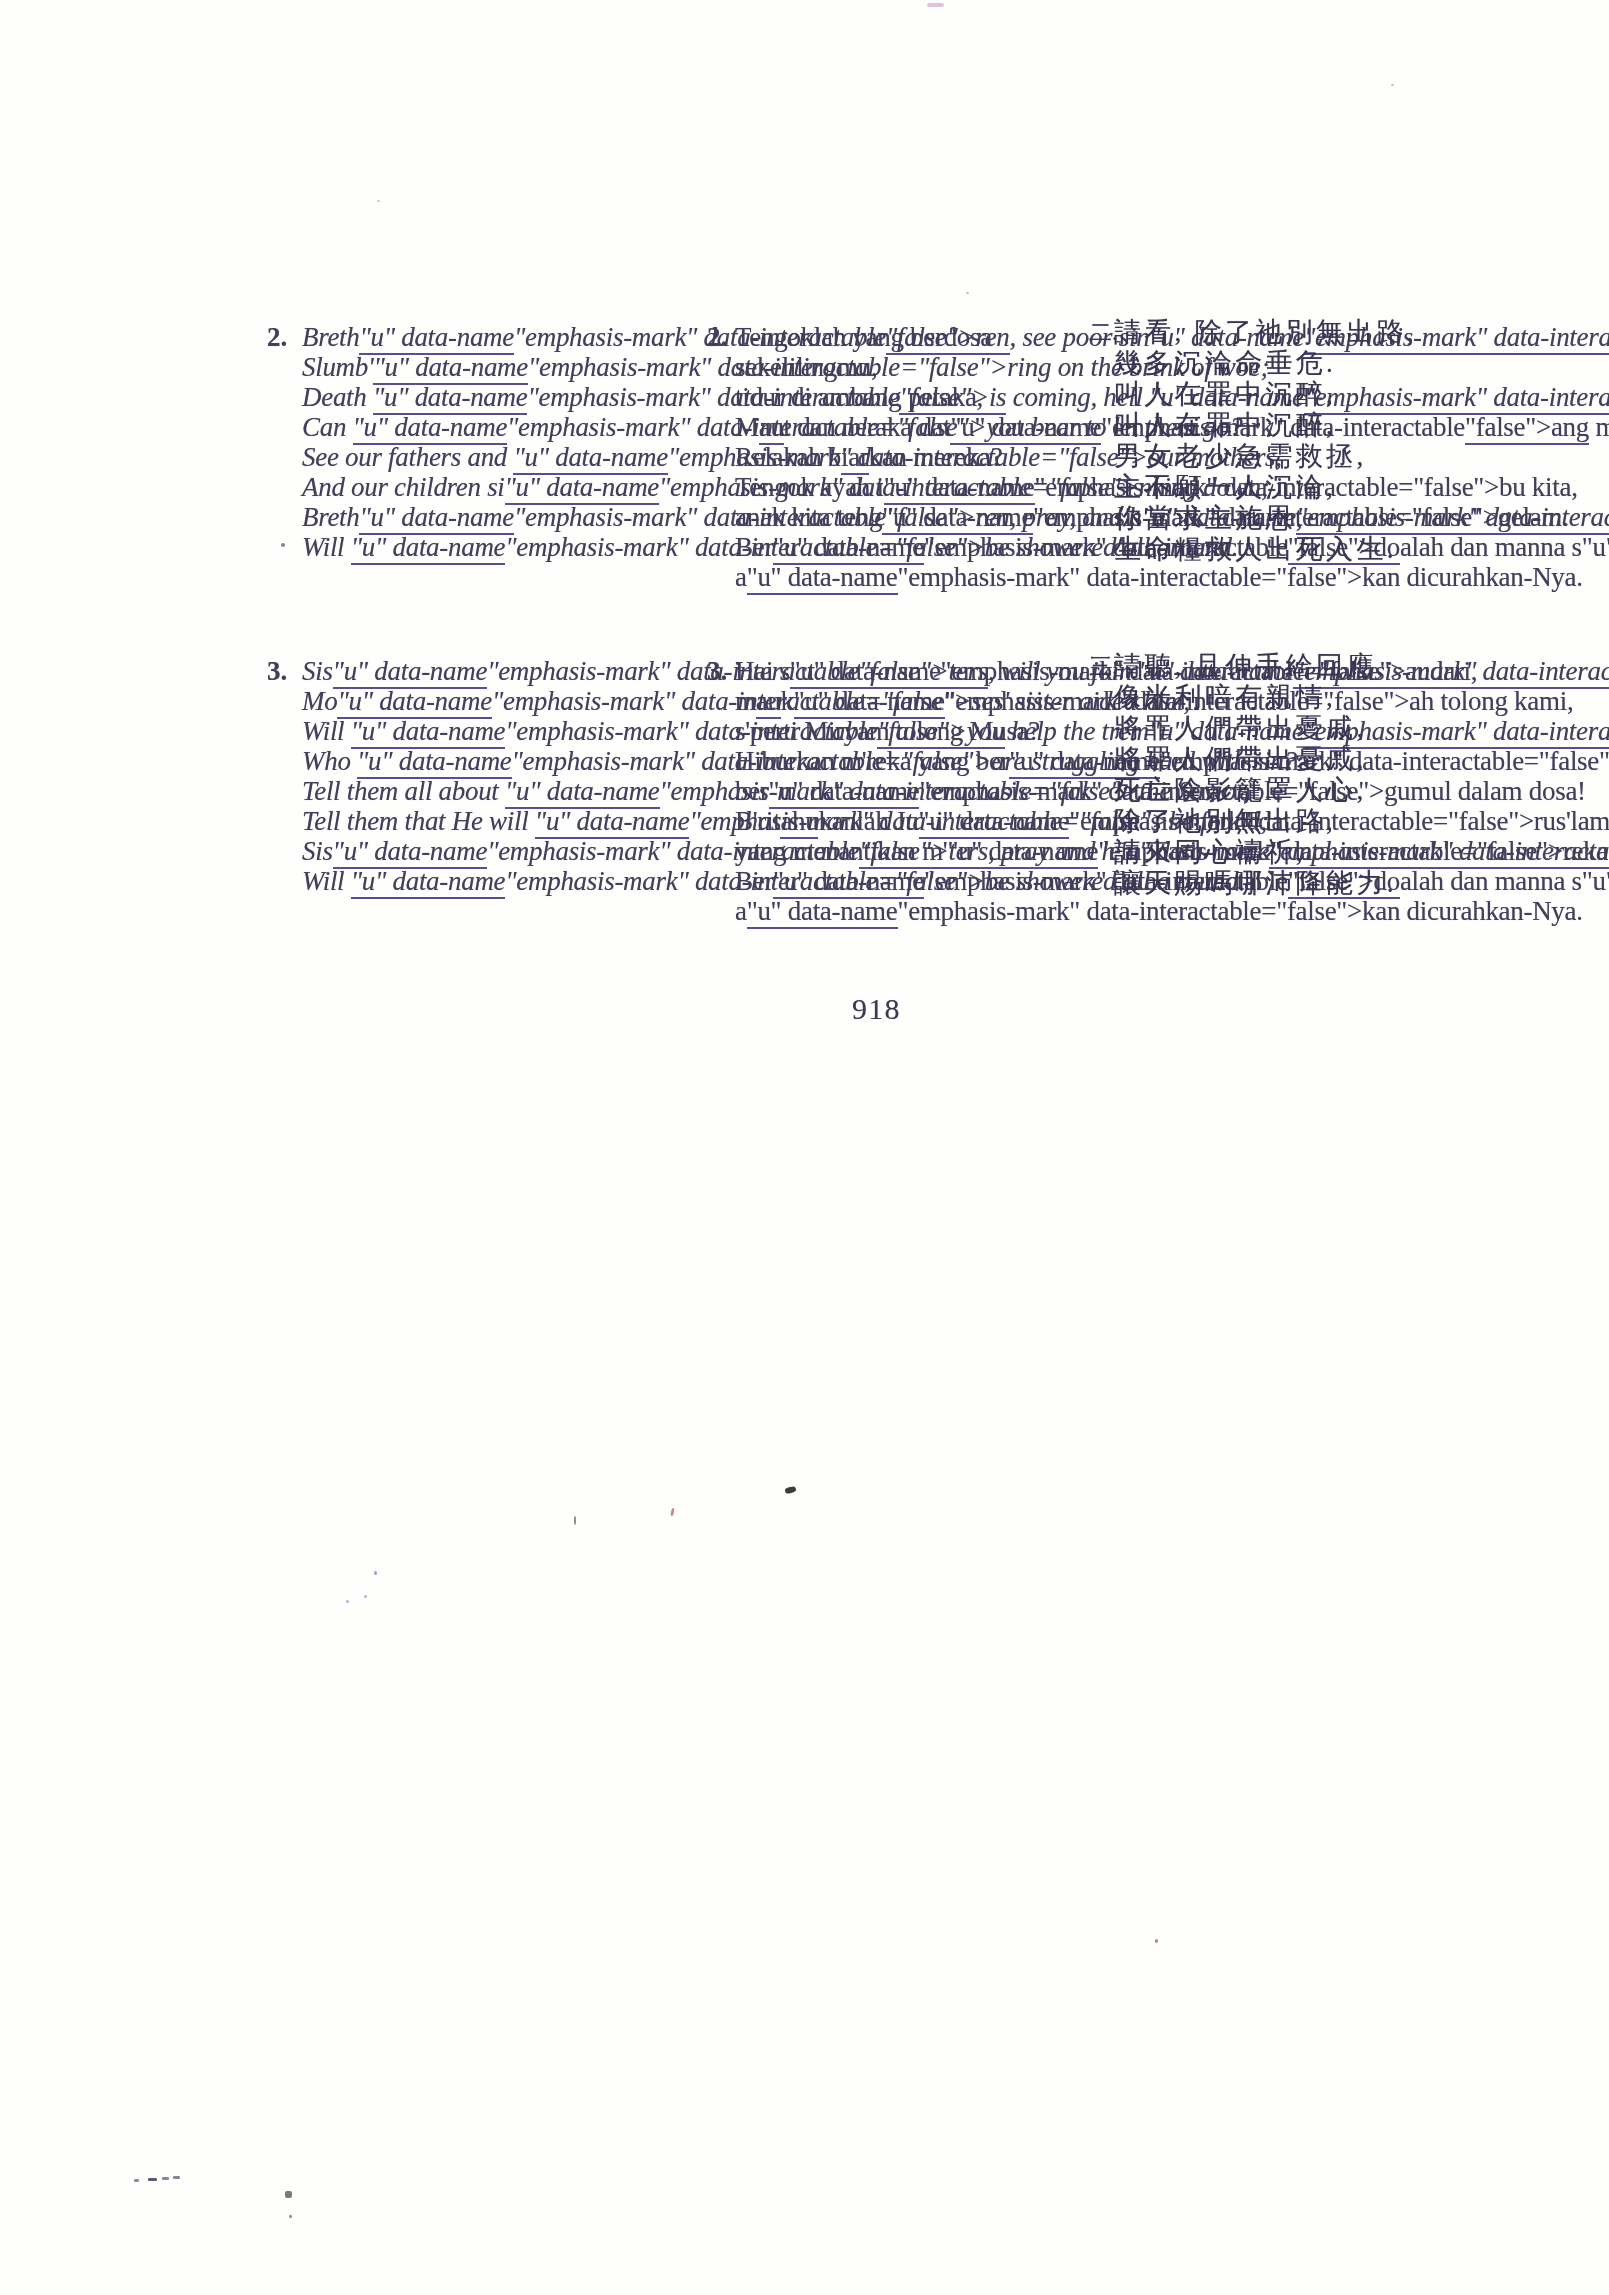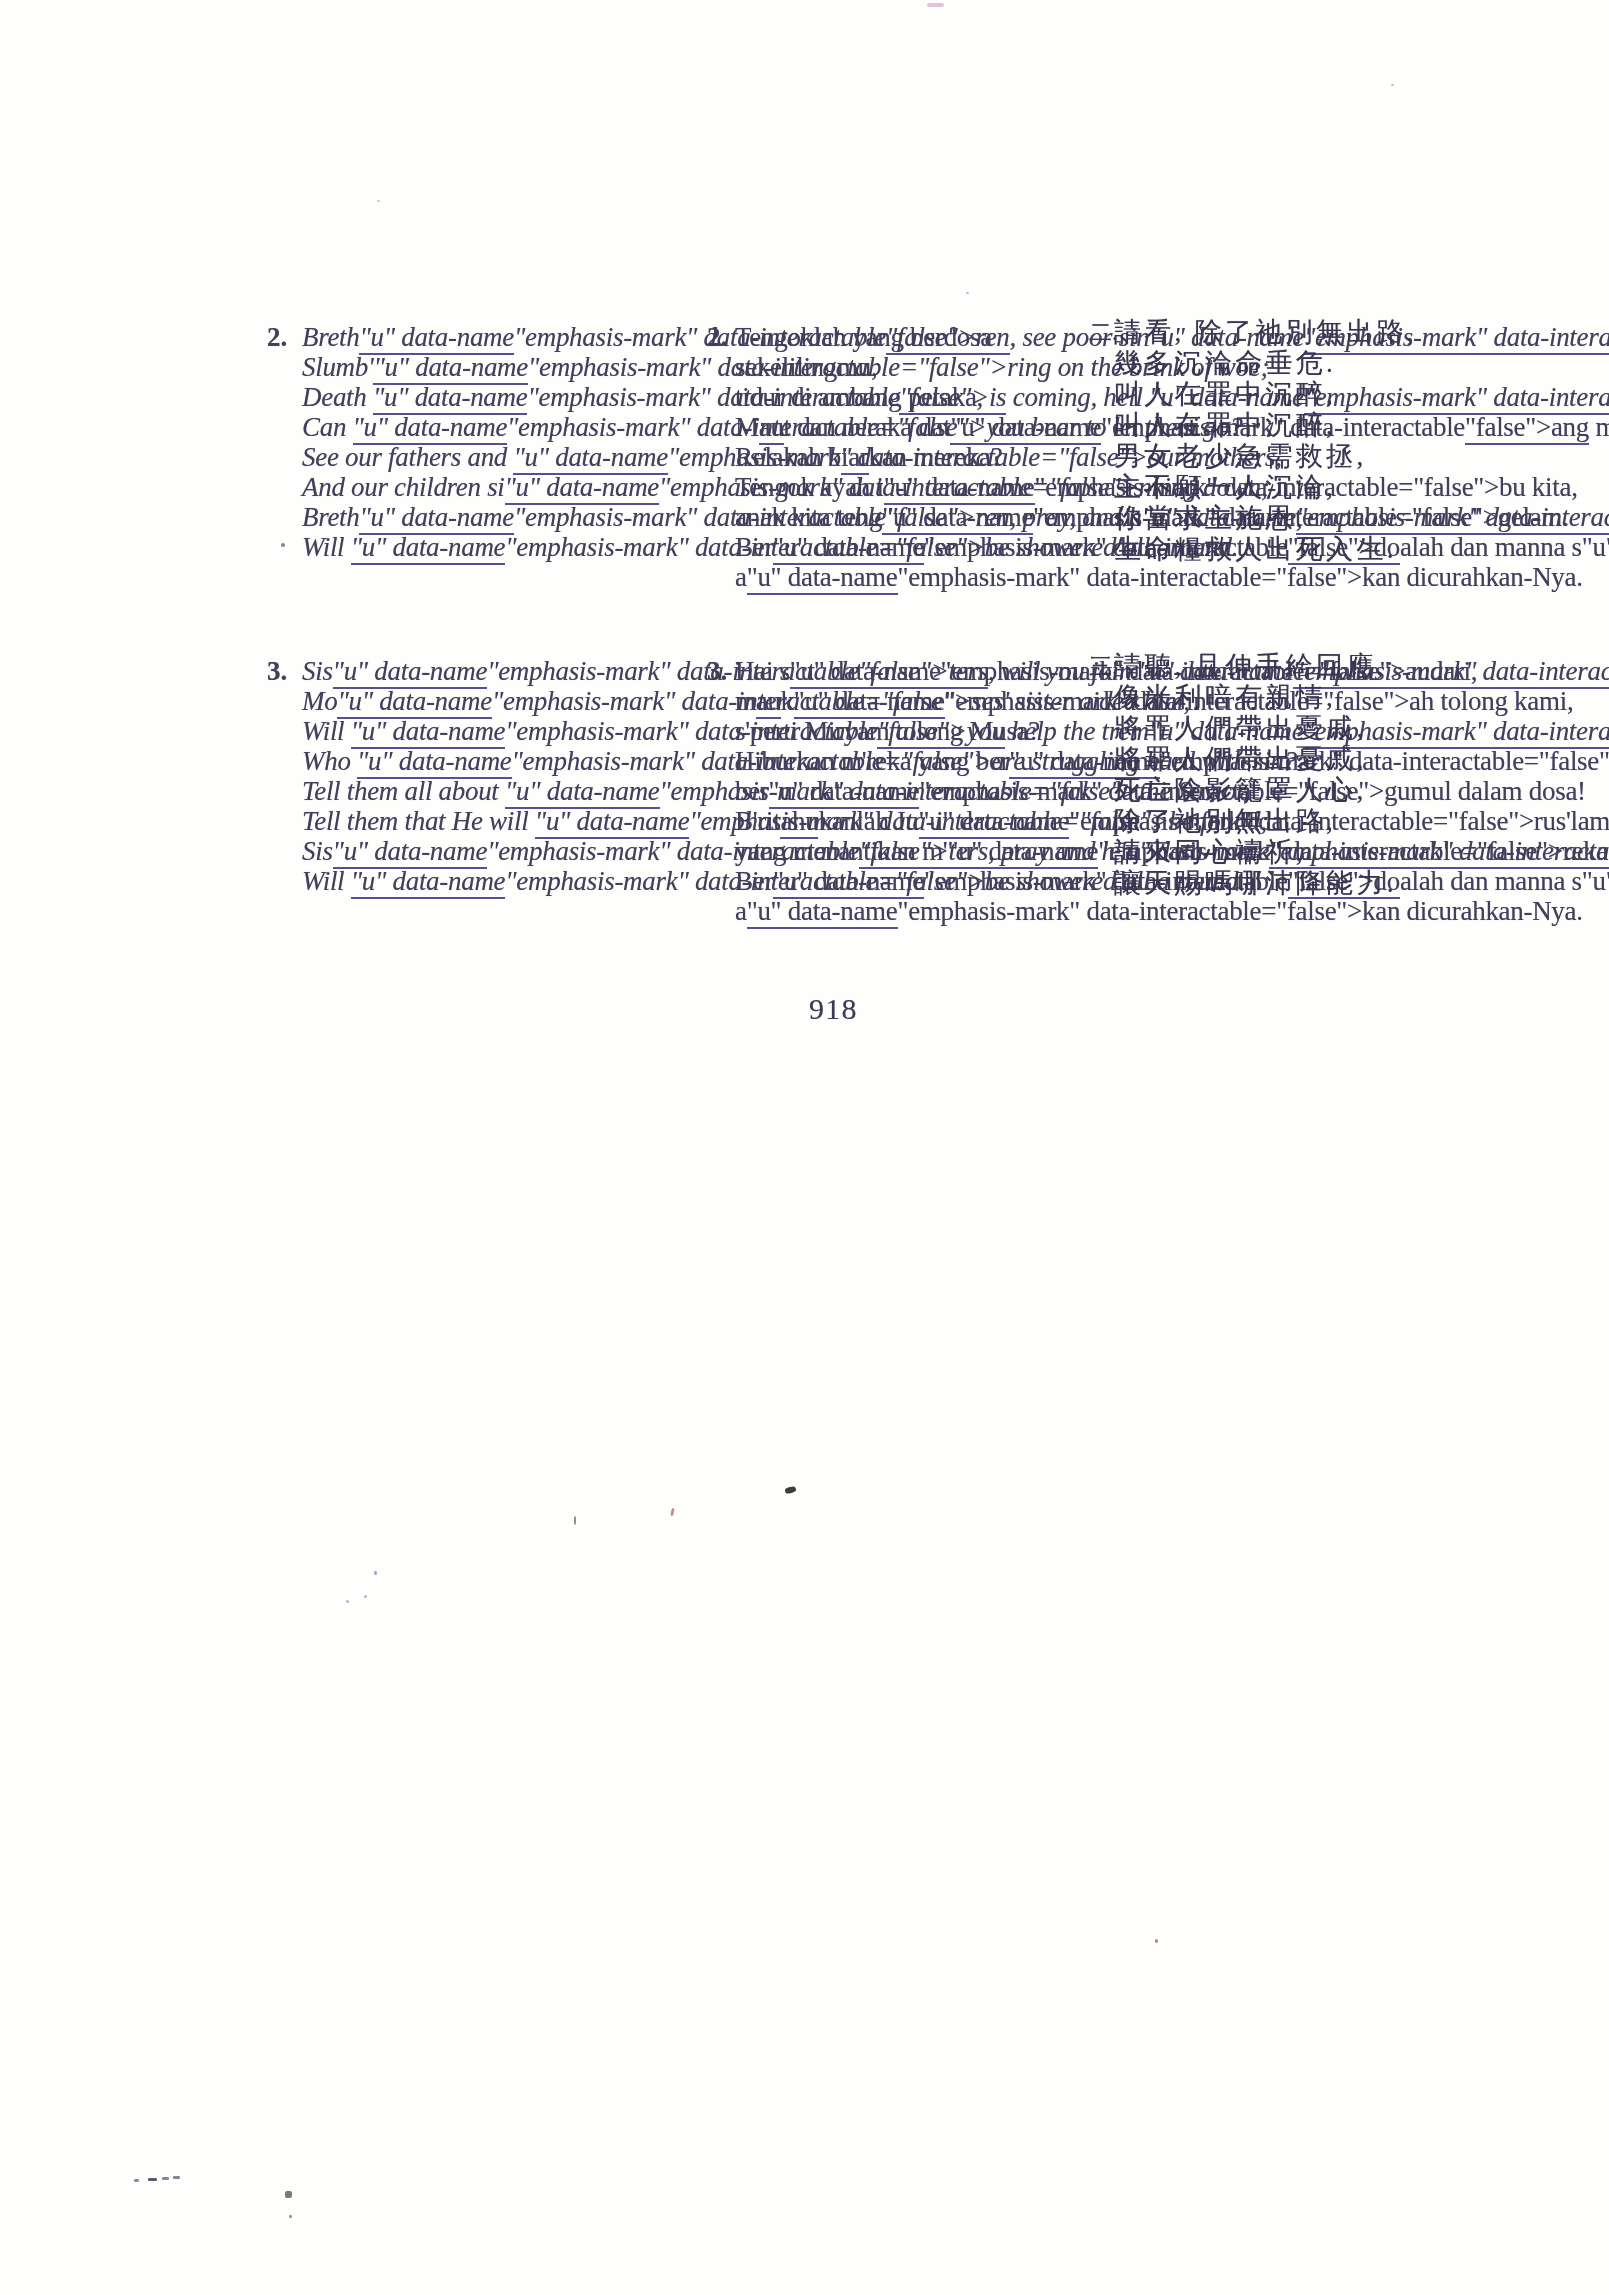--- a/index.html
+++ b/index.html
@@ -55,21 +55,21 @@
     line-height: 31px;
     letter-spacing: 3.3px;
     font-style: normal;
     text-shadow: 0 0 0.7px rgba(50,44,80,0.6);
   }
   .us { border-bottom: 2px solid  #574e98; padding-bottom: 0.7px; }
 
   
   .page-number {
     position: absolute;
-    left: 809px;
+    left: 852px;
     top: 994px;
     font-size: 30px;
     line-height: 30px;
     letter-spacing: 1.3px;
     color: #3e3853;
     text-shadow: 0 0 0.7px rgba(60,52,90,0.5);
   }
 
   
   .speck { position: absolute; border-radius: 50%; }

